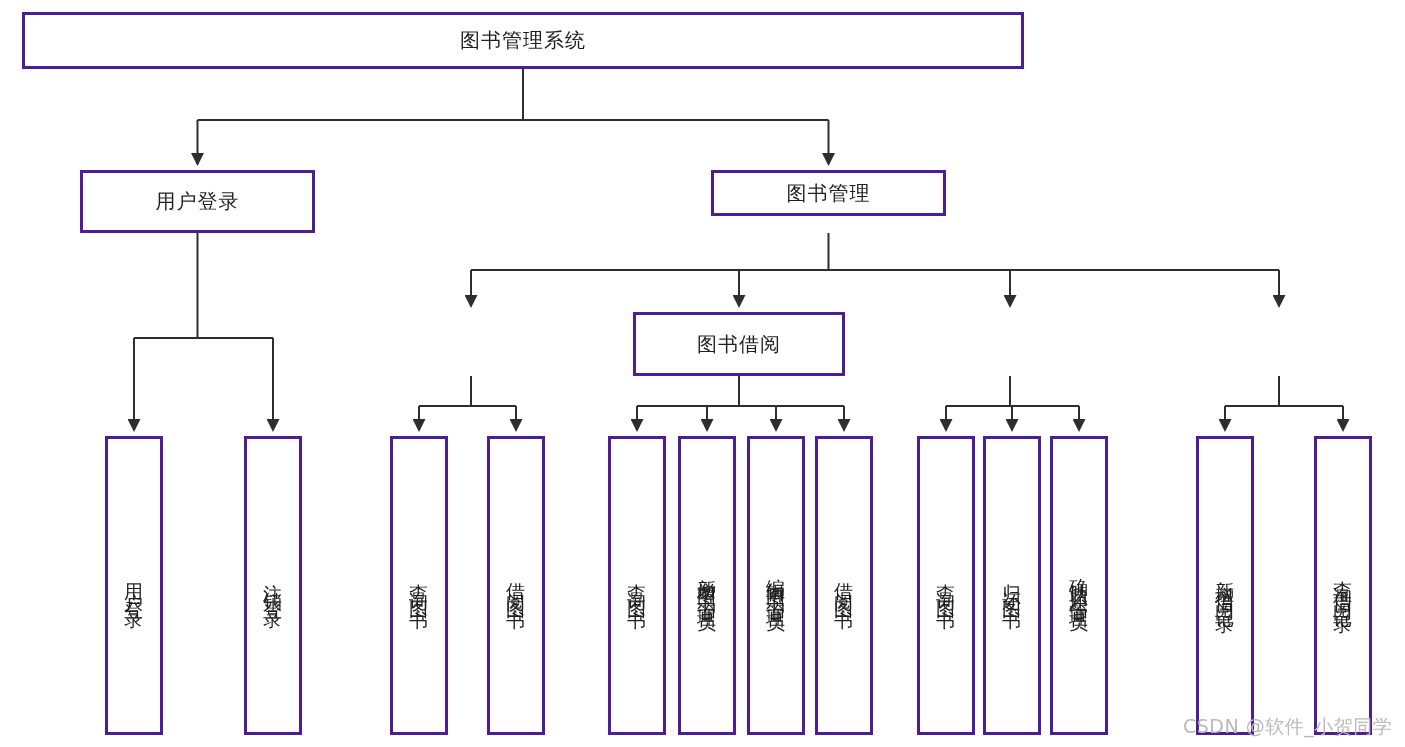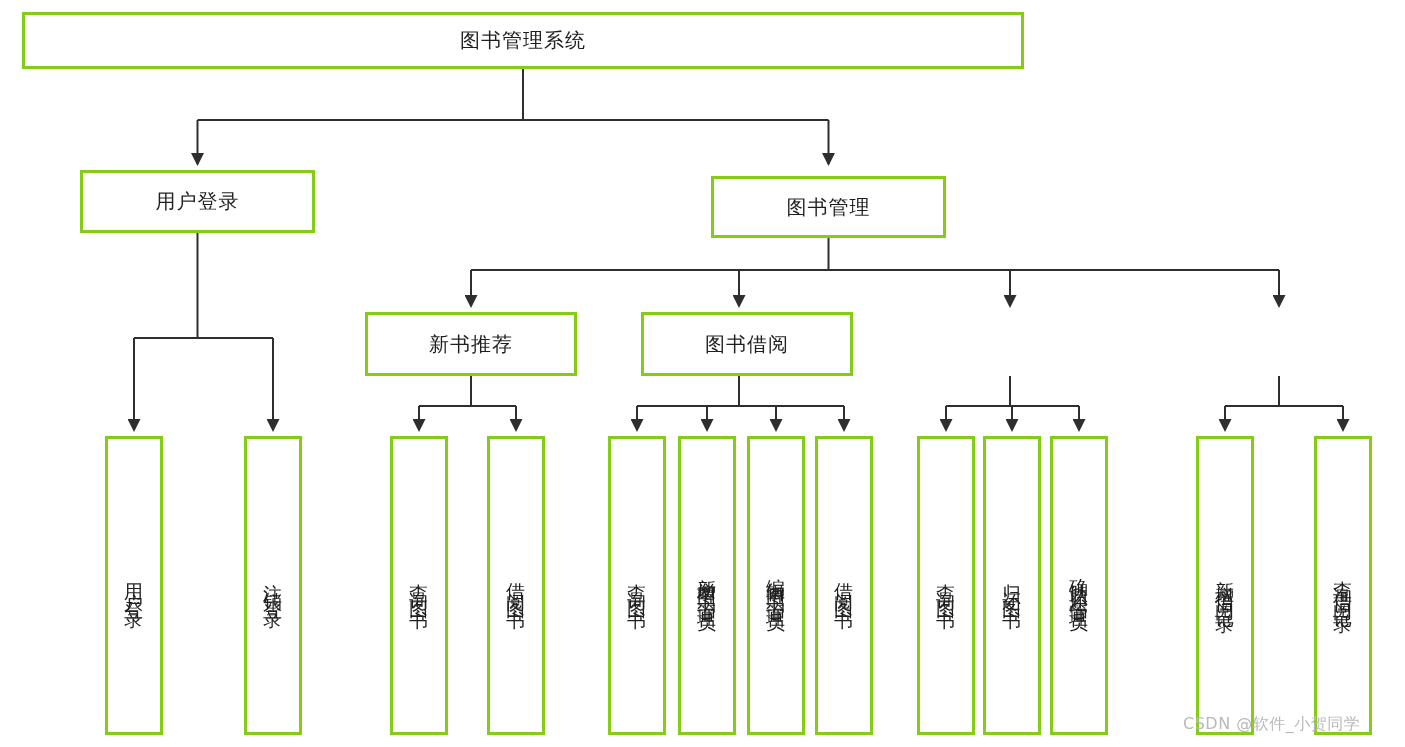--- a/index.html
+++ b/index.html
@@ -3,31 +3,31 @@
 <meta charset="utf-8">
 <style>
   html,body{margin:0;padding:0;background:#ffffff;}
   #canvas{
     position:relative;width:1405px;height:747px;background:#ffffff;
     font-family:"DejaVu Sans","Liberation Sans",sans-serif;overflow:hidden;
   }
   #wires{position:absolute;left:0;top:0;width:1405px;height:747px;}
   .node{
     position:absolute;box-sizing:border-box;background:#ffffff;
-    border:3px solid #84cc16;color:#1f1f1f;
+    border:3px solid #4c1d95;color:#1f1f1f;
     display:flex;align-items:center;justify-content:center;
   }
   .hnode{font-size:20px;letter-spacing:1px;white-space:nowrap;}
   .vnode{
     writing-mode:vertical-rl;text-orientation:mixed;
     font-size:19px;letter-spacing:9px;line-height:1;
   }
   .watermark{
     position:absolute;left:1183px;top:714px;z-index:5;
-    font-size:16px;color:#b9b9b9;white-space:nowrap;letter-spacing:0.5px;
+    font-size:19px;color:#b9b9b9;white-space:nowrap;letter-spacing:0.5px;
   }
 </style>
 </head>
 <body>
 
 <div id="canvas">
 
   <svg id="wires" viewBox="0 0 1405 747" xmlns="http://www.w3.org/2000/svg">
     <defs>
       <marker id="arrow" viewBox="0 0 10 10" refX="8.5" refY="5" markerWidth="6.5" markerHeight="6.5" orient="auto-start-reverse">
@@ -67,24 +67,23 @@
 
       <path d="M1279 376 V406 M1225 406 H1343"></path>
       <path d="M1225 406 V430" marker-end="url(#arrow)"></path>
       <path d="M1343 406 V430" marker-end="url(#arrow)"></path>
     </g>
   </svg>
 
   <div class="node hnode" style="left:22px;top:12px;width:1002px;height:57px;">图书管理系统</div>
 
   <div class="node hnode" style="left:80px;top:170px;width:235px;height:63px;">用户登录</div>
-  <div class="node hnode" style="left:711px;top:176px;width:235px;height:62px;">图书管理</div>
+  <div class="node hnode" style="left:711px;top:170px;width:235px;height:46px;">图书管理</div>
 
-  <div class="node hnode" style="left:365px;top:312px;width:212px;height:64px;">新书推荐</div>
-  <div class="node hnode" style="left:633px;top:312px;width:212px;height:64px;margin-left:8px;">图书借阅</div>
+  <div class="node hnode" style="left:633px;top:312px;width:212px;height:64px;">图书借阅</div>
 
   <div class="node vnode" style="left:105px;top:436px;width:58px;height:299px;">用户登录</div>
   <div class="node vnode" style="left:244px;top:436px;width:58px;height:299px;">注销登录</div>
 
   <div class="node vnode" style="left:390px;top:436px;width:58px;height:299px;">查询图书</div>
   <div class="node vnode" style="left:487px;top:436px;width:58px;height:299px;">借阅图书</div>
 
   <div class="node vnode" style="left:608px;top:436px;width:58px;height:299px;">查询图书</div>
   <div class="node vnode" style="left:678px;top:436px;width:58px;height:299px;letter-spacing:5px;">新增图书（管理员）</div>
   <div class="node vnode" style="left:747px;top:436px;width:58px;height:299px;letter-spacing:5px;">编辑图书（管理员）</div>

